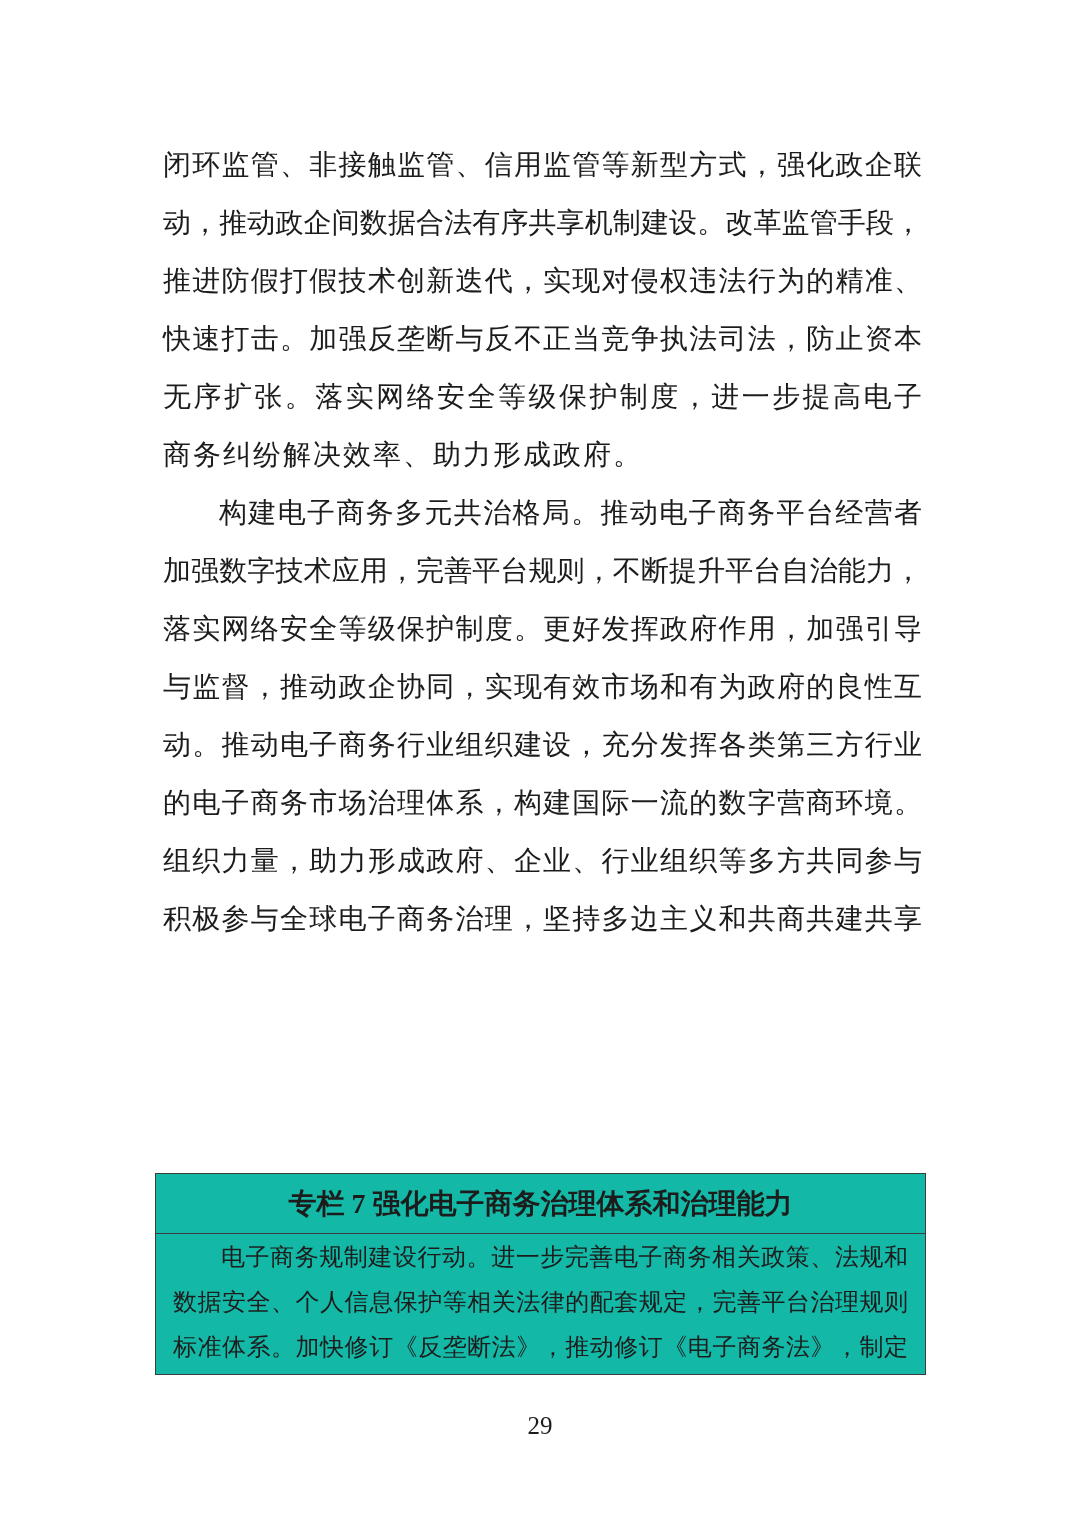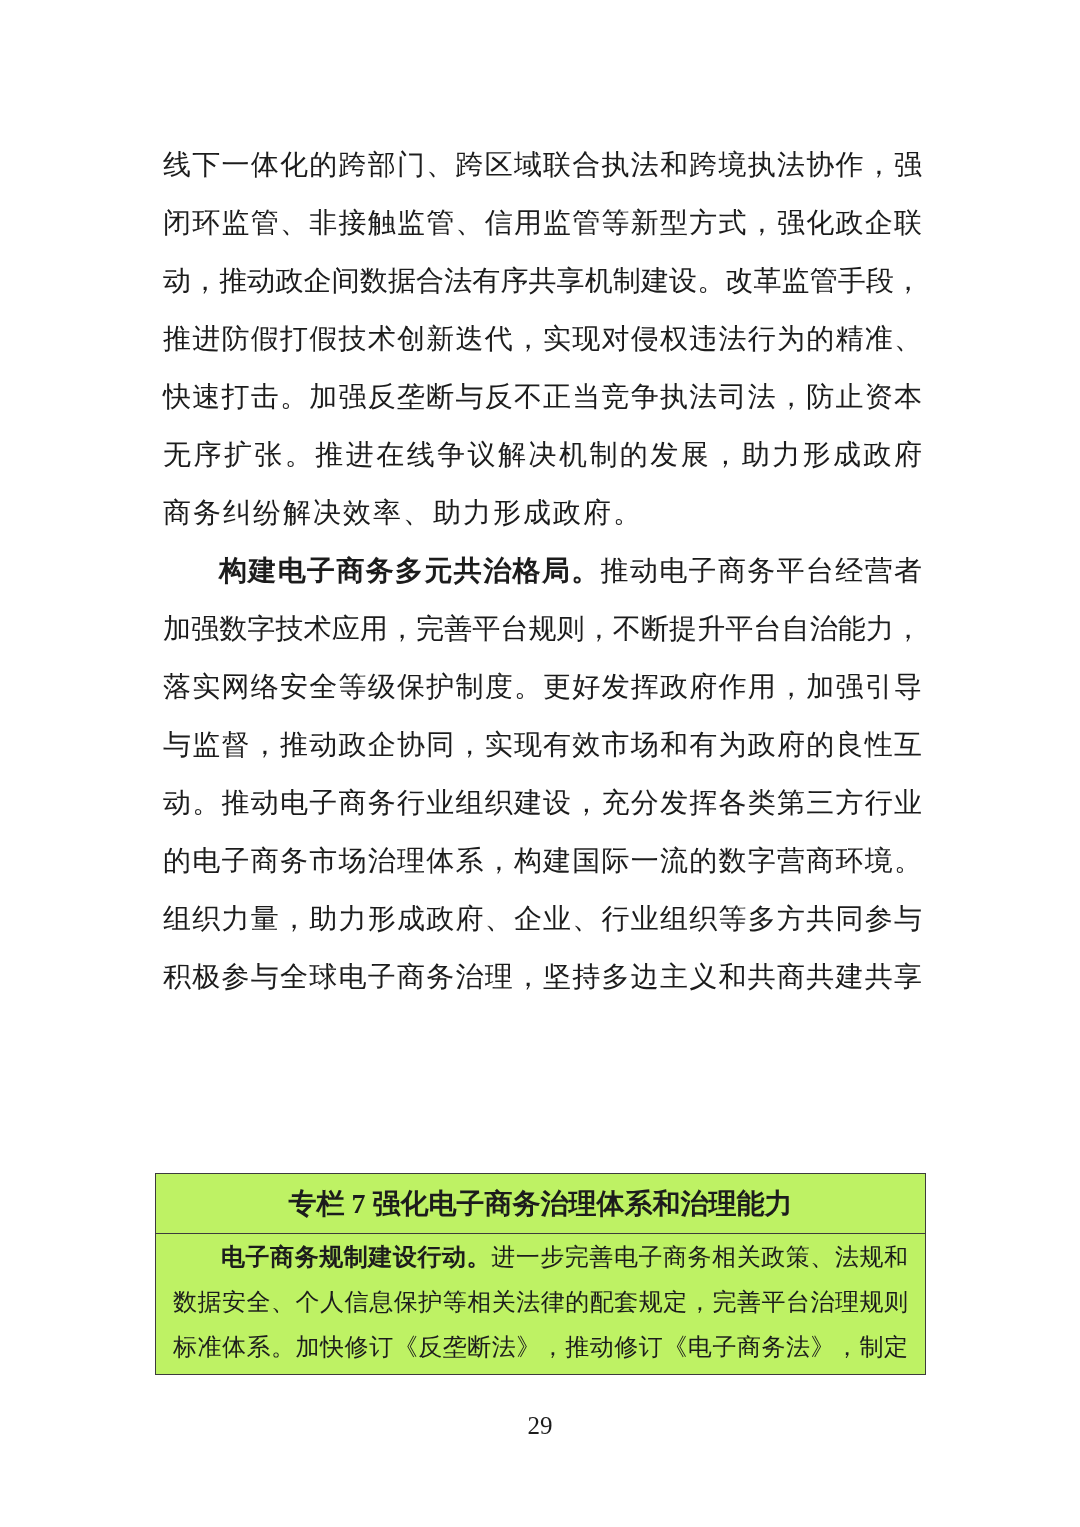--- a/index.html
+++ b/index.html
@@ -33,32 +33,32 @@
   }
   .line.last {
     text-align: left;
     text-align-last: left;
     letter-spacing: 2px;
   }
   .line.indent {
     text-indent: 56px;
   }
   .lead {
-    font-weight: 700;
+    font-weight: 400;
     margin-top: 32px;
   }
   
   .column-box {
     position: absolute;
     left: 155px;
     top: 1173px;
     width: 771px;
     box-sizing: border-box;
     border: 1.5px solid #3c3c3c;
-    background: #bef264;
+    background: #14b8a6;
   }
   .box-title {
     height: 59px;
     line-height: 59px;
     text-align: center;
     font-size: 28px;
     font-weight: 700;
     border-bottom: 1.5px solid #3c3c3c;
     white-space: nowrap;
   }
@@ -87,26 +87,25 @@
   }
 </style>
 </head>
 <body>
 
 <div class="page">
 
   <div class="body-text">
 
     <div>
-      <div class="line">线下一体化的跨部门、跨区域联合执法和跨境执法协作，强</div>
       <div class="line">闭环监管、非接触监管、信用监管等新型方式，强化政企联</div>
       <div class="line">动，推动政企间数据合法有序共享机制建设。改革监管手段，</div>
       <div class="line">推进防假打假技术创新迭代，实现对侵权违法行为的精准、</div>
       <div class="line">快速打击。加强反垄断与反不正当竞争执法司法，防止资本</div>
-      <div class="line">无序扩张。推进在线争议解决机制的发展，助力形成政府</div>
+      <div class="line">无序扩张。落实网络安全等级保护制度，进一步提高电子</div>
       <div class="line last">商务纠纷解决效率、助力形成政府。</div>
     </div>
 
     <div>
       <div class="line indent"><span class="lead">构建电子商务多元共治格局。</span><span>推动电子商务平台经营者</span></div>
       <div class="line">加强数字技术应用，完善平台规则，不断提升平台自治能力，</div>
       <div class="line">落实网络安全等级保护制度。更好发挥政府作用，加强引导</div>
       <div class="line">与监督，推动政企协同，实现有效市场和有为政府的良性互</div>
       <div class="line">动。推动电子商务行业组织建设，充分发挥各类第三方行业</div>
       <div class="line">的电子商务市场治理体系，构建国际一流的数字营商环境。</div>

